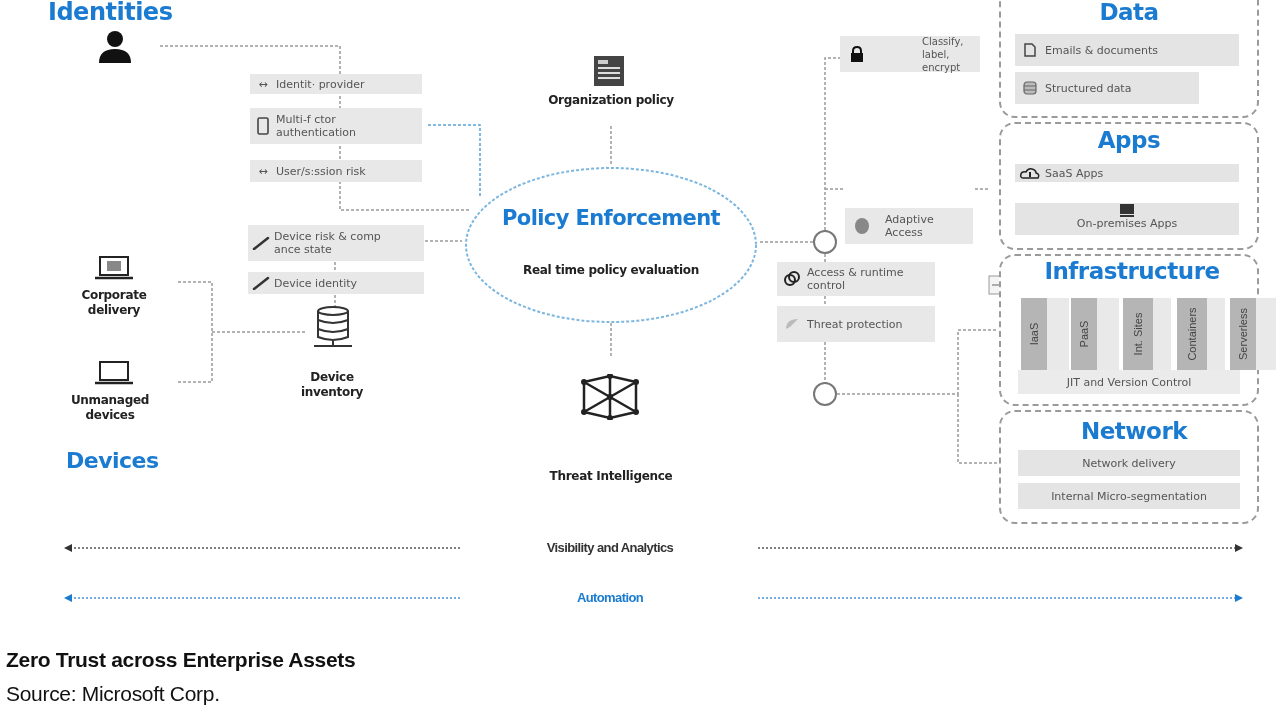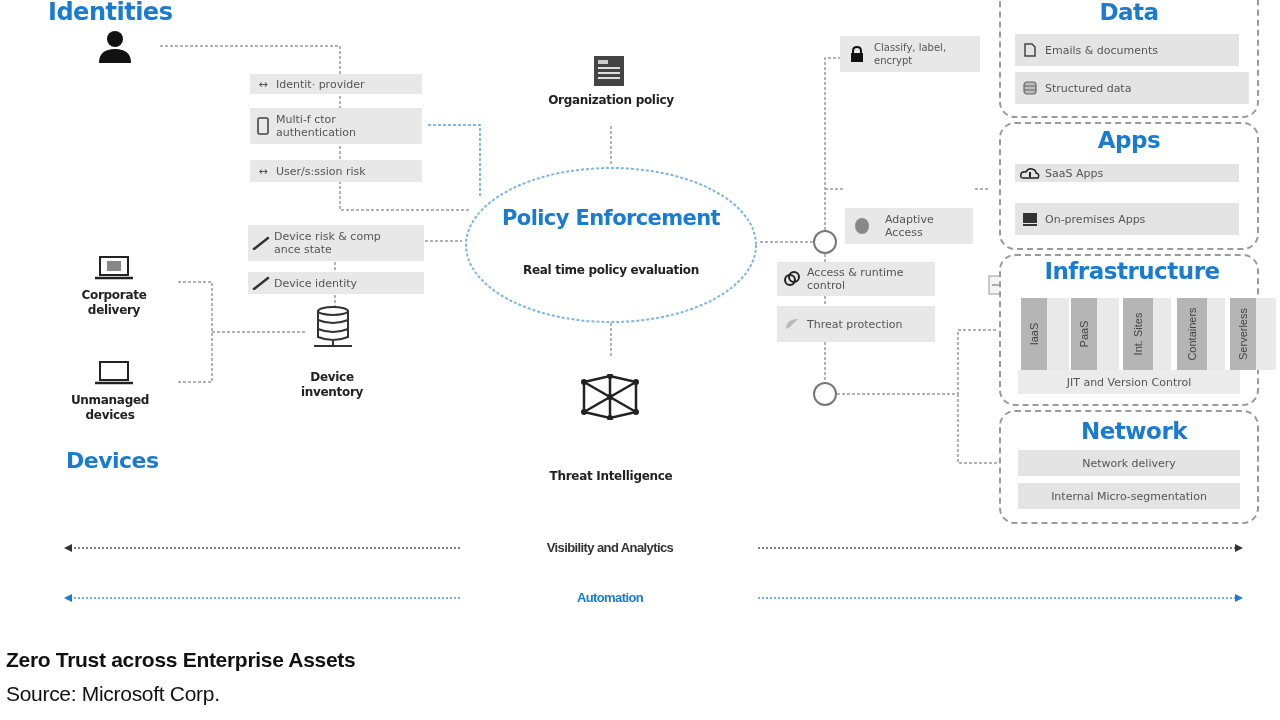--- a/index.html
+++ b/index.html
@@ -171,21 +171,21 @@
         <circle cx="58" cy="8" r="3"></circle>
         <circle cx="58" cy="38" r="3"></circle>
         <circle cx="32" cy="44" r="3"></circle>
         <circle cx="6" cy="38" r="3"></circle>
         <circle cx="32" cy="23" r="3"></circle>
       </g>
     </svg>
 </div>
 <div class="cap" style="left:546px; top:428px; width:130px;margin-top:41px;">Threat Intelligence</div>
 
-<div class="gbox" style="left:840px; top:36px; width:140px; height:36px;">
+<div class="gbox" style="left:840px; top:36px; width:140px; height:36px;gap:48px;">
   <span class="ic" style="width:34px; flex-basis:34px;">
       <svg width="14" height="16" viewBox="0 0 14 16">
         <path d="M3 7 V5 Q3 1 7 1 Q11 1 11 5 V7" fill="none" stroke="#111" stroke-width="2"></path>
         <rect x="1" y="7" width="12" height="9" fill="#111"></rect>
       </svg>
     </span>
   <span style="width:100px; font-size:10px;">Classify, label, encrypt</span>
 </div>
 <div class="gbox" style="left:845px; top:172px; width:128px; height:36px;margin-top:36px;">
   <span class="ic" style="width:34px; flex-basis:34px;">
@@ -218,42 +218,42 @@
 <div class="panel" style="left:999px; top:-16px; width:256px; height:130px;"></div>
 <div class="section-title" style="left:999px; top:-1px; width:260px; text-align:center; font-size:23px;">Data</div>
 <div class="pitem" style="left:1015px; top:34px; width:224px; height:32px;">
   <span class="ic">
       <svg width="12" height="14" viewBox="0 0 12 14">
         <path d="M1 1 H8 L11 4 V13 H1 Z" fill="none" stroke="#444" stroke-width="1.5"></path>
       </svg>
     </span>
   <span>Emails &amp; documents</span>
 </div>
-<div class="pitem" style="left:1015px; top:72px; width:234px; height:32px;">
+<div class="pitem" style="left:1015px; top:72px; width:184px; height:32px;">
   <span class="ic">
       <svg width="14" height="14" viewBox="0 0 14 14">
         <rect x="1" y="1" width="12" height="12" rx="3" fill="#bbb" stroke="#666" stroke-width="1.2"></rect>
         <path d="M1 5 H13 M1 9 H13" stroke="#666"></path>
       </svg>
     </span>
   <span>Structured data</span>
 </div>
 
 <div class="panel" style="left:999px; top:122px; width:256px; height:124px;"></div>
 <div class="section-title" style="left:999px; top:127px; width:260px; text-align:center; font-size:23px;">Apps</div>
 <div class="pitem" style="left:1015px; top:164px; width:224px; height:18px;text-align:right;">
   <span class="ic">
       <svg width="20" height="12" viewBox="0 0 20 12">
         <path d="M3 11 Q0 11 1 7 Q2 4 6 5 Q8 1 12 2 Q16 3 16 6 Q20 7 18 11 Z" fill="none" stroke="#222" stroke-width="1.5"></path>
         <path d="M10 5 V10" stroke="#222" stroke-width="2"></path>
       </svg>
     </span>
   <span>SaaS Apps</span>
 </div>
-<div class="pitem" style="left:1015px; top:203px; width:224px; height:32px;">
+<div class="pitem" style="left:1015px; top:203px; width:224px; height:32px;flex-direction:column;">
   <span class="ic">
       <svg width="16" height="14" viewBox="0 0 16 14">
         <rect x="1" y="1" width="14" height="10" fill="#333"></rect>
         <path d="M1 13 H15" stroke="#333" stroke-width="2"></path>
       </svg>
     </span>
   <span>On-premises Apps</span>
 </div>
 
 <div class="panel" style="left:999px; top:254px; width:256px; height:148px;"></div>

